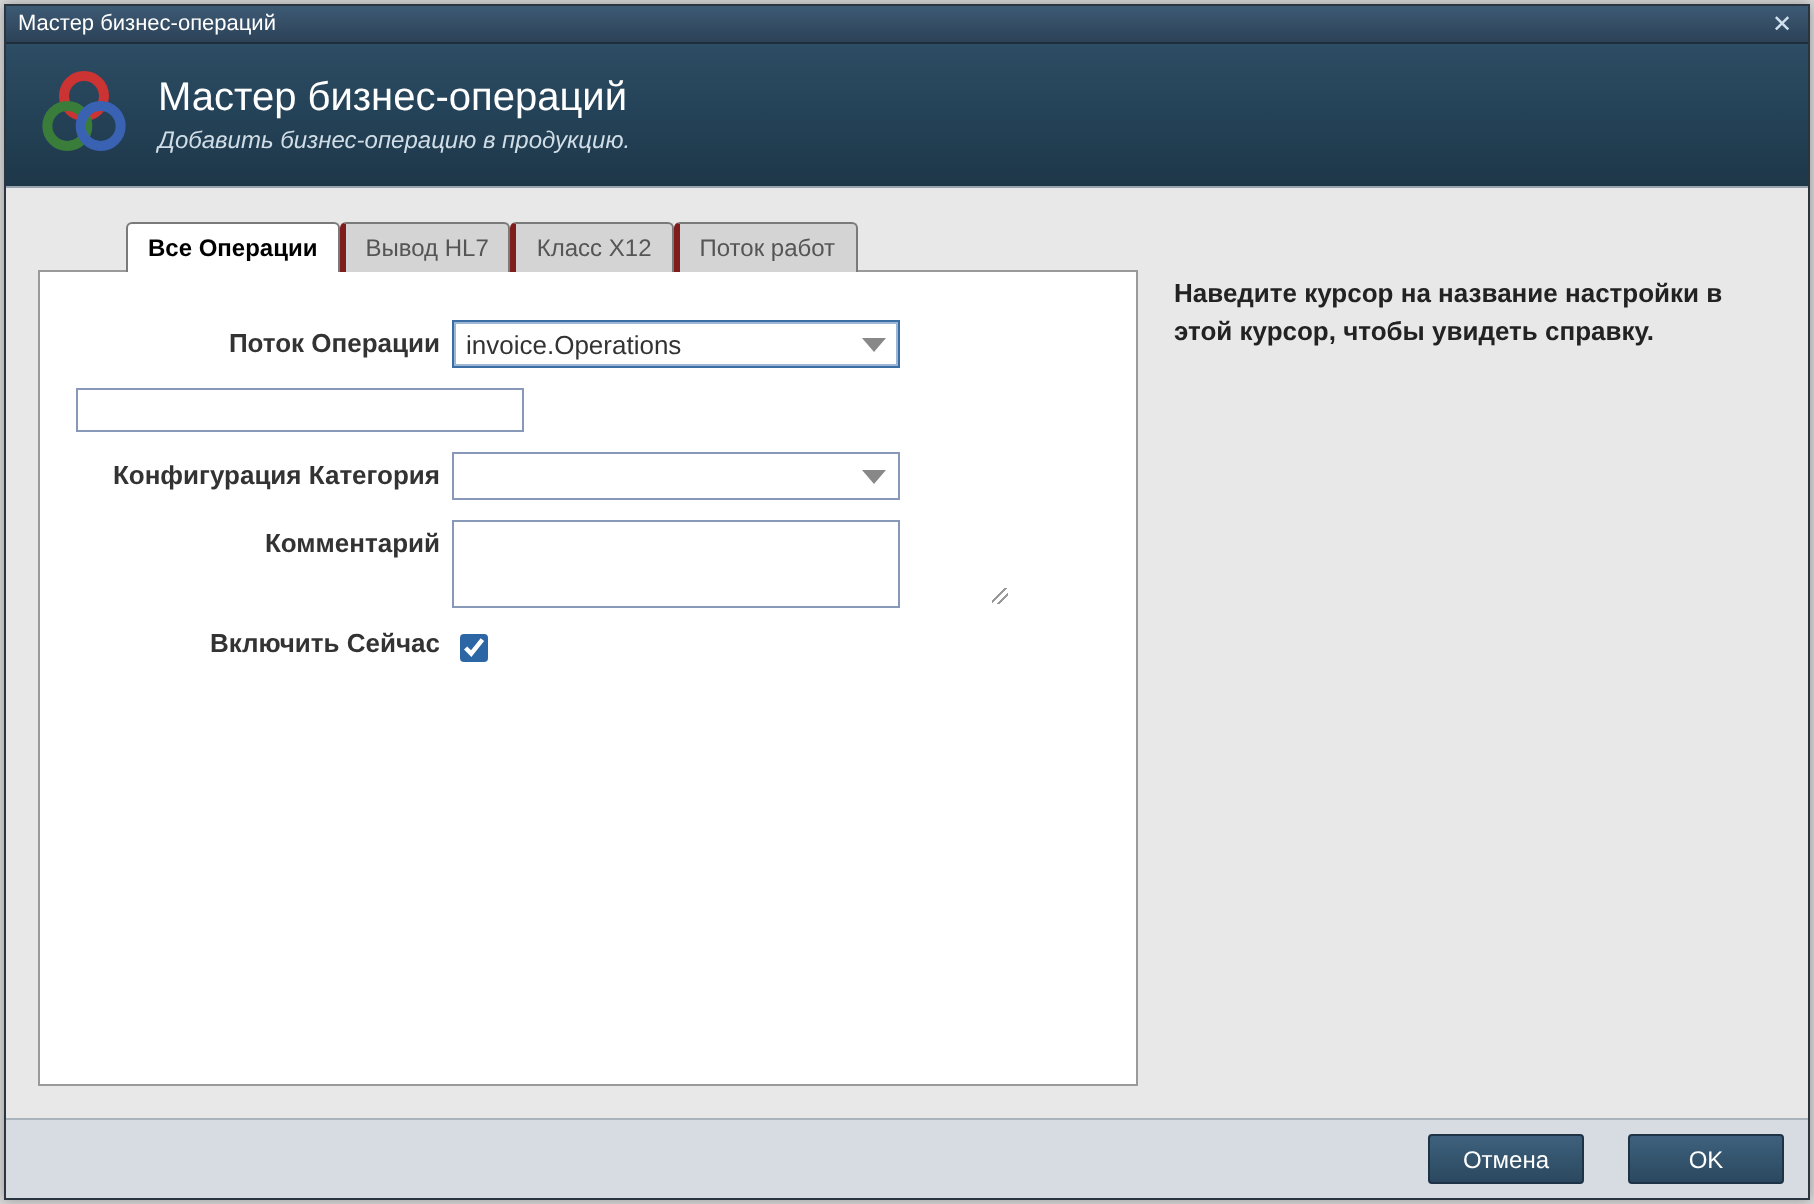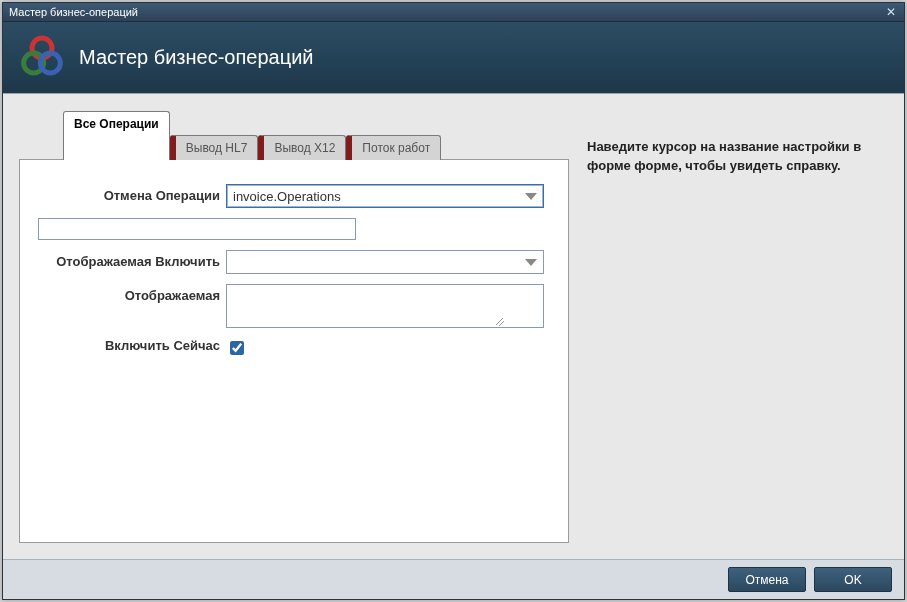--- a/index.html
+++ b/index.html
@@ -89,38 +89,38 @@
     border-top-right-radius: 3px;
     border-top-left-radius: 3px;
     position: relative; top: 1px;
   }
   .tab.active {
     background: #fff;
     color: #000;
     font-weight: bold;
     z-index: 3;
   }
-  .tab:not(.active) { border-left: 6px solid #7f1d1d; margin-top: 24px; }
+  .tab:not(.active) { border-left: 3px solid #7f1d1d; }
 
   .tab-panel {
     background: #fff;
     border: 1px solid #9a9a9a;
     flex: 1 1 auto;
     padding: 24px 18px;
   }
 
   .form-row { display: flex; align-items: flex-start; margin-bottom: 10px; }
   .form-row label {
     width: 188px; text-align: right; padding-right: 6px;
     font-weight: bold; color: #333; font-size: 13px;
     padding-top: 4px;
   }
   .form-row .control { flex: 1; }
   .selectbox, .textinput, .textarea, .combobox {
-    width: 318px;
+    width: 224px;
     border: 1px solid #8898b8;
     background: #fff;
     font-size: 13px;
     color: #333;
   }
   .selectbox, .combobox {
     height: 24px;
     display: flex; align-items: center; justify-content: space-between;
     padding: 0 4px 0 6px;
     cursor: pointer;
@@ -135,21 +135,21 @@
   .textarea { height: 44px; padding: 3px 5px; resize: none; display:block; }
   .form-row.check label { padding-top: 0; }
   .chk { width: 14px; height: 14px; accent-color: #2d66a5; }
 
   .footer {
     height: 40px;
     border-top: 1px solid #a9b3bc;
     background: #d6dce1;
     display: flex; align-items: center; justify-content: flex-end;
     padding: 0 12px;
-    gap: 8px;
+    gap: 22px;
   }
   .btn {
     min-width: 78px; height: 25px;
     background: linear-gradient(#3e617d, #2b485f);
     border: 1px solid #1e3446;
     color: #fff;
     font-size: 12px;
     border-radius: 2px;
     cursor: pointer;
     padding: 0 14px;
@@ -189,81 +189,82 @@
   <div class="header">
     <div class="logo">
       <svg viewBox="0 0 60 60">
         <circle cx="30" cy="18" r="12" fill="none" stroke="#c33" stroke-width="6"></circle>
         <circle cx="20" cy="36" r="12" fill="none" stroke="#3a7d3a" stroke-width="6"></circle>
         <circle cx="40" cy="36" r="12" fill="none" stroke="#3a62b3" stroke-width="6"></circle>
       </svg>
     </div>
     <div>
       <h1>Мастер бизнес-операций</h1>
+      <div class="sub">Добавить бизнес-операцию в продукцию.</div>
     </div>
   </div>
 
   <div class="body">
     <div class="left-col">
       <div class="tabs">
         <div class="tab active"><span>Все Операции</span></div>
         <div class="tab"><span>Вывод HL7</span></div>
-        <div class="tab"><span>Вывод X12</span></div>
+        <div class="tab"><span>Класс X12</span></div>
         <div class="tab"><span>Поток работ</span></div>
       </div>
       <div class="tab-panel">
 
         <div class="form-row">
-          <label>Отмена Операции</label>
+          <label>Поток Операции</label>
           <div class="control">
             <div class="selectbox focused">
               <span>invoice.Operations</span>
               <span class="tri"></span>
             </div>
           </div>
         </div>
 
         <div class="form-row">
           <div class="control">
             <input class="textinput" type="text" value="" style="">
           </div>
         </div>
 
         <div class="form-row">
-          <label>Отображаемая Включить</label>
+          <label>Конфигурация Категория</label>
           <div class="control">
             <div class="combobox">
               <span></span>
               <span class="tri"></span>
             </div>
           </div>
         </div>
 
         <div class="form-row">
-          <label>Отображаемая</label>
+          <label>Комментарий</label>
           <div class="control">
             <div class="textarea-wrap">
               <textarea class="textarea" style=""></textarea>
               <div class="resize-grip"></div>
             </div>
           </div>
         </div>
 
         <div class="form-row check">
           <label>Включить Сейчас</label>
           <div class="control">
             <input type="checkbox" class="chk" checked="" style="">
           </div>
         </div>
 
       </div>
     </div>
 
     <div class="right-col">
-      <p><b>Наведите курсор на название настройки в форме форме, чтобы увидеть справку.</b></p>
+      <p><b>Наведите курсор на название настройки в этой курсор, чтобы увидеть справку.</b></p>
     </div>
   </div>
 
   <div class="footer">
     <button class="btn">Отмена</button>
     <button class="btn">OK</button>
   </div>
 
 </div>
 

